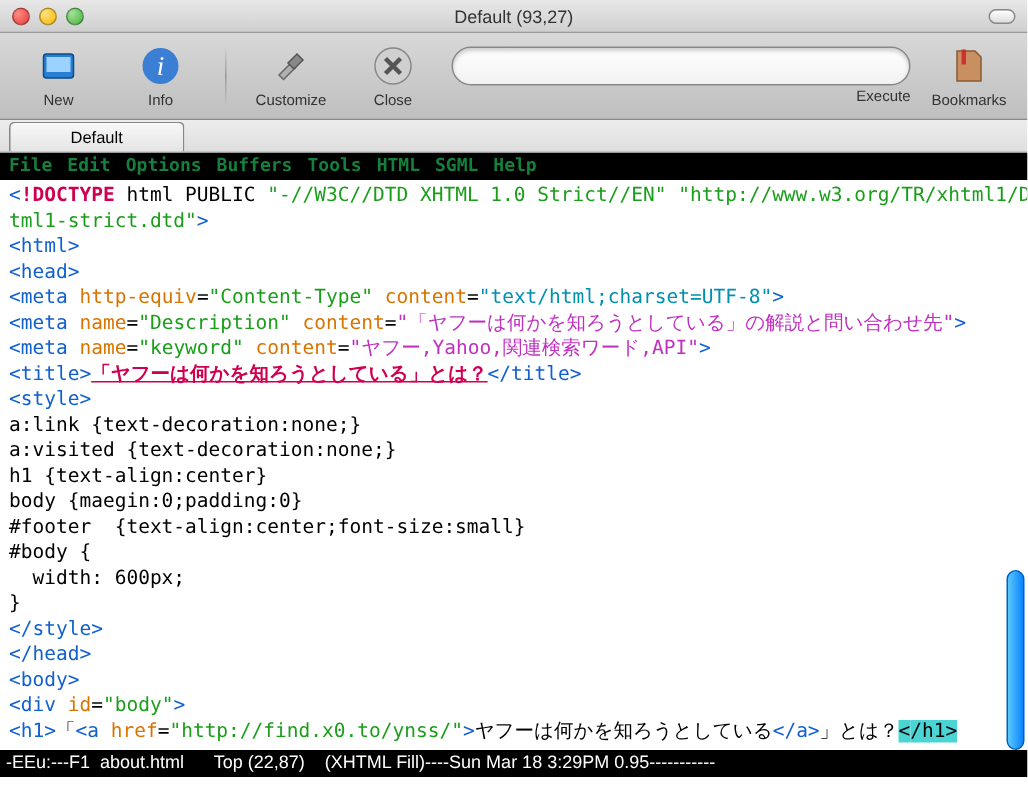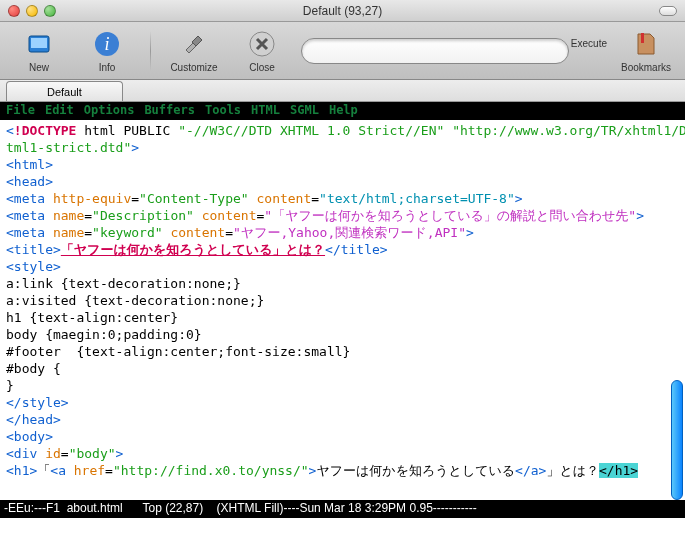--- a/index.html
+++ b/index.html
@@ -9,21 +9,21 @@
 .dot{width:12px;height:12px;border-radius:50%;border:1px solid rgba(0,0,0,.3)}
 .dot.r{background:radial-gradient(circle at 30% 30%,#ff8a80,#e33e3e)}
 .dot.y{background:radial-gradient(circle at 30% 30%,#ffe082,#f5b800)}
 .dot.g{background:radial-gradient(circle at 30% 30%,#a5e09c,#46b43c)}
 .wintitle{position:absolute;left:0;right:0;text-align:center;font-size:12px;color:#333;pointer-events:none}
 .pill{position:absolute;right:8px;width:18px;height:10px;border:1px solid #888;border-radius:5px;background:linear-gradient(#fff,#ddd)}
 .toolbar{height:58px;background:linear-gradient(#d8d8d8,#bfbfbf);border-bottom:1px solid #888;display:flex;align-items:center;padding:0 10px;gap:10px}
 .tbtn{display:flex;flex-direction:column;align-items:center;gap:2px;font-size:10px;color:#333;width:58px}
 .ticon{width:32px;height:32px;border-radius:6px;display:flex;align-items:center;justify-content:center}
 .sep{width:1px;height:40px;background:linear-gradient(transparent,#999,transparent);margin:0 4px}
-.exec-wrap{flex:1;display:flex;align-items:flex-start;gap:2px}
+.exec-wrap{flex:1;display:flex;flex-direction:column;align-items:flex-end;gap:2px}
 .exec-input{width:100%;height:26px;border-radius:13px;border:1px solid #888;background:linear-gradient(#fff,#f2f2f2);box-shadow:inset 0 2px 3px rgba(0,0,0,.2)}
 .exec-label{font-size:10px;color:#333}
 .tabstrip{height:22px;background:linear-gradient(#ededed,#dedede);border-bottom:1px solid #999;display:flex;align-items:flex-end}
 .tab{height:20px;padding:0 40px;border:1px solid #888;border-bottom:none;border-radius:4px 4px 0 0;background:linear-gradient(#f8f8f8,#e4e4e4);font-size:11px;line-height:20px;margin-left:6px}
 .menubar{height:18px;background:#000;color:#15803d;font-family:Menlo,Monaco,monospace;font-size:12px;font-weight:bold;padding:1px 6px;display:flex;gap:10px}
 .editor{background:#fff;font-family:Menlo,Monaco,monospace;font-size:13px;line-height:17px;padding:2px 6px;position:relative;height:380px;overflow:hidden}
 .editor .line{white-space:pre}
 .c-red{color:#d00050;font-weight:bold}
 .c-orange{color:#d97400}
 .c-green{color:#1a9e1a}
@@ -124,20 +124,21 @@
   <div class="line"><span class="c-blue">&lt;</span><span class="c-blue">meta</span><span> </span><span class="c-orange">name</span><span>=</span><span class="c-green">"Description"</span><span> </span><span class="c-orange">content</span><span>=</span><span class="c-magenta">"「ヤフーは何かを知ろうとしている」の解説と問い合わせ先"</span><span class="c-blue">&gt;</span></div>
   <div class="line"><span class="c-blue">&lt;</span><span class="c-blue">meta</span><span> </span><span class="c-orange">name</span><span>=</span><span class="c-green">"keyword"</span><span> </span><span class="c-orange">content</span><span>=</span><span class="c-magenta">"ヤフー,Yahoo,関連検索ワード,API"</span><span class="c-blue">&gt;</span></div>
   <div class="line"><span class="c-blue">&lt;</span><span class="c-blue">title</span><span class="c-blue">&gt;</span><span class="c-red" style="text-decoration:underline">「ヤフーは何かを知ろうとしている」とは？</span><span class="c-blue">&lt;/</span><span class="c-blue">title</span><span class="c-blue">&gt;</span></div>
   <div class="line"><span class="c-blue">&lt;</span><span class="c-blue">style</span><span class="c-blue">&gt;</span></div>
   <div class="line">a:link {text-decoration:none;}</div>
   <div class="line">a:visited {text-decoration:none;}</div>
   <div class="line">h1 {text-align:center}</div>
   <div class="line">body {maegin:0;padding:0}</div>
   <div class="line">#footer  {text-align:center;font-size:small}</div>
   <div class="line">#body {</div>
+  <div class="line">  width: 600px;</div>
   <div class="line">}</div>
   <div class="line"><span class="c-blue">&lt;/</span><span class="c-blue">style</span><span class="c-blue">&gt;</span></div>
   <div class="line"><span class="c-blue">&lt;/</span><span class="c-blue">head</span><span class="c-blue">&gt;</span></div>
   <div class="line"><span class="c-blue">&lt;</span><span class="c-blue">body</span><span class="c-blue">&gt;</span></div>
   <div class="line"><span class="c-blue">&lt;</span><span class="c-blue">div</span><span> </span><span class="c-orange">id</span><span>=</span><span class="c-green">"body"</span><span class="c-blue">&gt;</span></div>
   <div class="line"><span class="c-blue">&lt;</span><span class="c-blue">h1</span><span class="c-blue">&gt;</span><span>「</span><span class="c-blue">&lt;</span><span class="c-blue">a</span><span> </span><span class="c-orange">href</span><span>=</span><span class="c-green">"http://find.x0.to/ynss/"</span><span class="c-blue">&gt;</span><span>ヤフーは何かを知ろうとしている</span><span class="c-blue">&lt;/</span><span class="c-blue">a</span><span class="c-blue">&gt;</span><span>」とは？</span><span class="cur">&lt;</span><span class="cur">/h1</span><span class="cur">&gt;</span></div>
 
   <div class="scrollbar"></div>
 </div>
 

